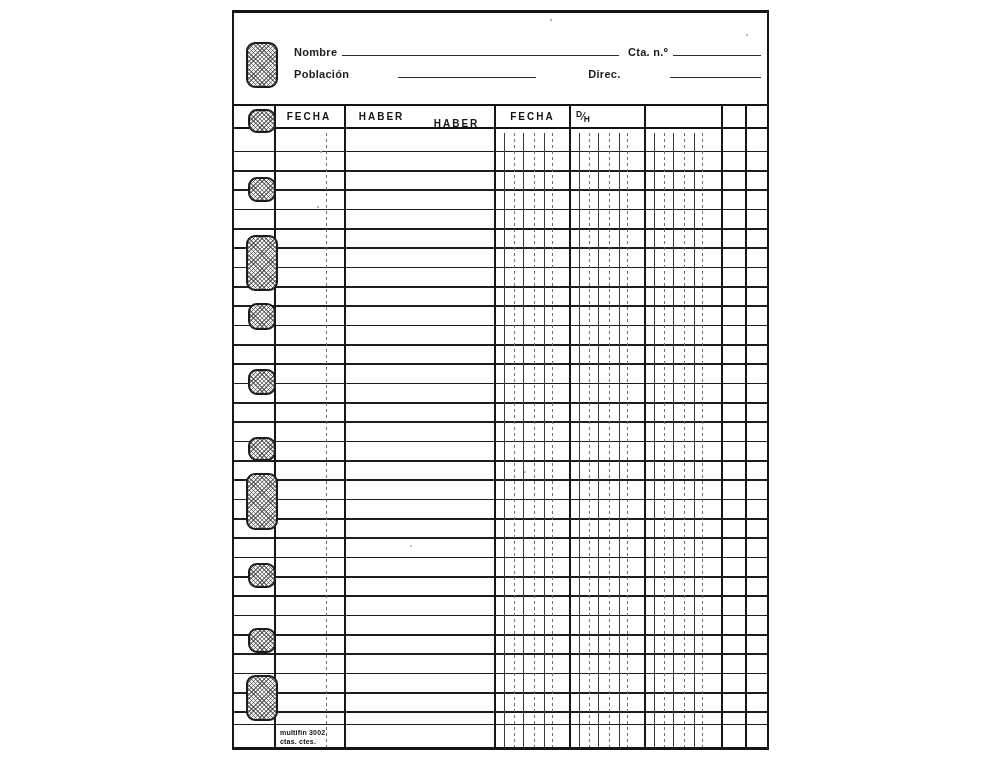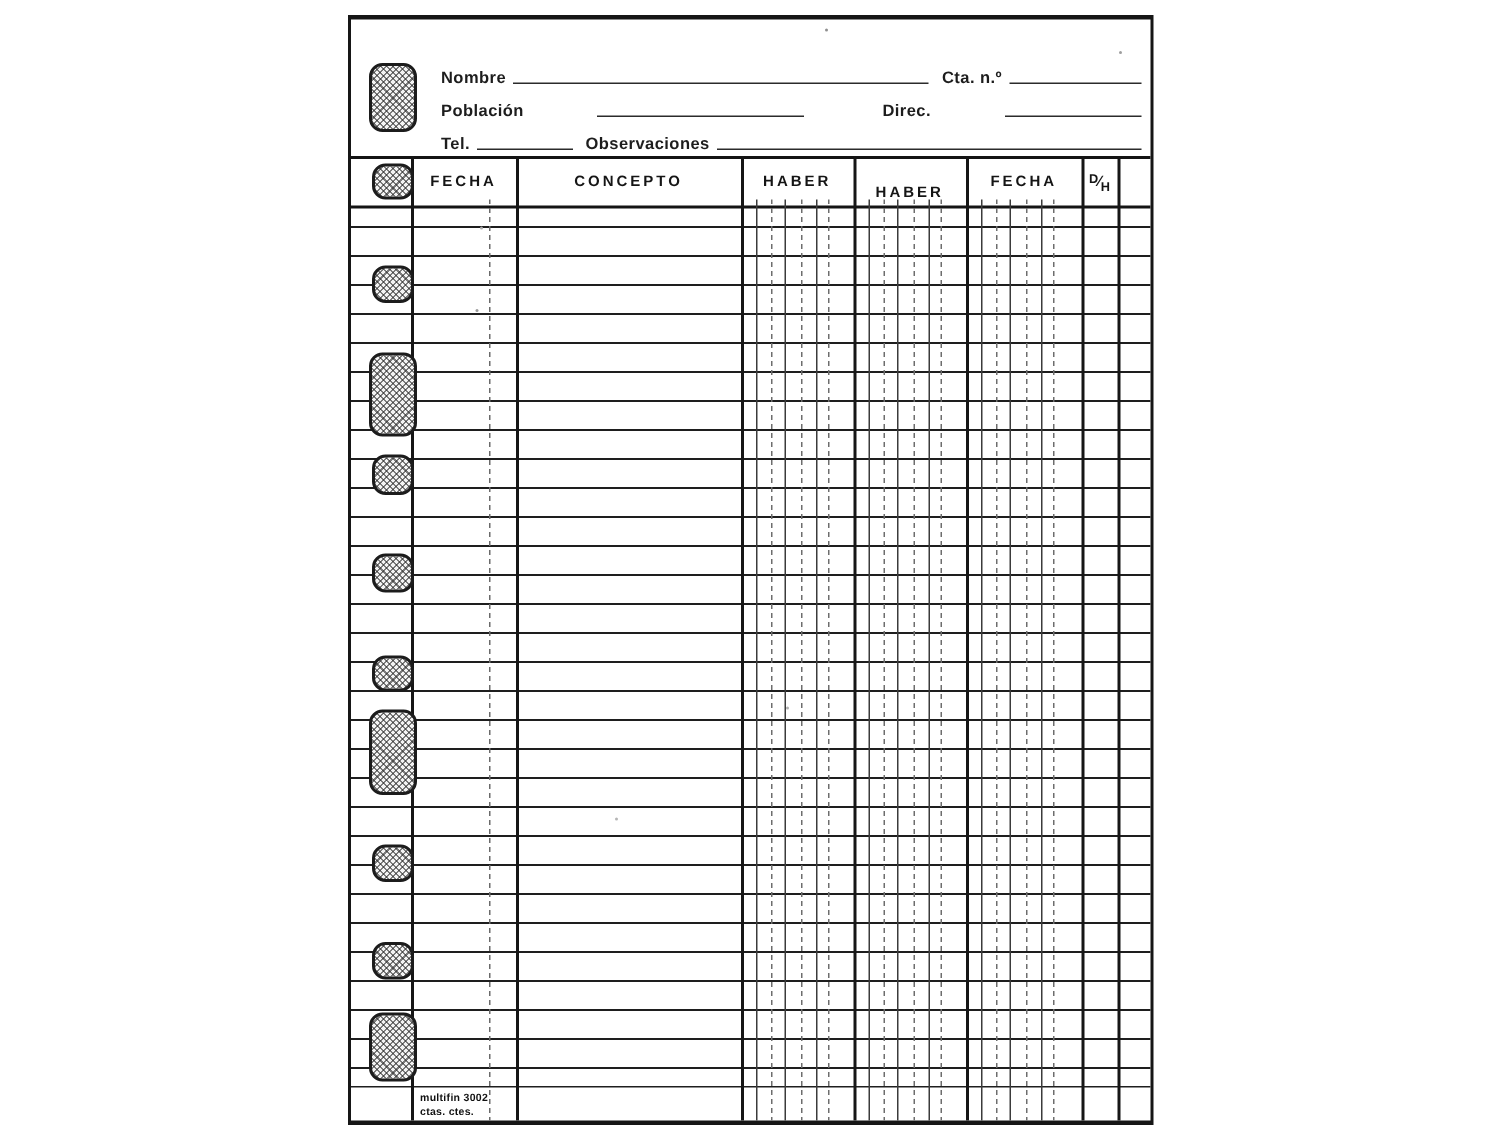--- a/index.html
+++ b/index.html
@@ -28,21 +28,21 @@
   }
   .fr1{top:27px;}
   .fr2{top:49px;gap:44px;}
   .fr3{top:71px;}
   .u{
     border-bottom:1.5px solid #2b2b2b;height:1px;margin:0 0 2px 5px;
   }
   .u.flex{flex:1;}
   
   .thead{
-    position:absolute;left:0;right:0;top:91px;height:35px;
+    position:absolute;left:0;right:0;top:91px;height:25px;
     box-sizing:border-box;
     border-top:2px solid #141414;
     border-bottom:2.5px solid #141414;
     display:flex;
   }
   .th{
     display:flex;align-items:center;justify-content:center;
     font-size:10px;font-weight:700;color:#151515;letter-spacing:2px;
     box-sizing:border-box;
   }
@@ -128,31 +128,24 @@
     <span class="u flex"></span>
     <span style="margin-left:9px;">Cta. n.º</span>
     <span class="u" style="width:88px;"></span>
   </div>
   <div class="field-row fr2">
     <span>Población</span>
     <span class="u" style="width:138px;"></span>
     <span style="margin-left:8px;">Direc.</span>
     <span class="u flex"></span>
   </div>
-  <div class="field-row fr3">
-    <span>Tel.</span>
-    <span class="u" style="width:64px;"></span>
-    <span style="margin-left:8px;">Observaciones</span>
-    <span class="u flex"></span>
-  </div>
 
   <div class="thead">
     <div class="th th-punch"></div>
     <div class="th th-fecha">FECHA</div>
-    <div class="th th-concepto">CONCEPTO</div>
     <div class="th th-debe">HABER</div>
     <div class="th th-haber">HABER</div>
     <div class="th th-saldo">FECHA</div>
     <div class="th th-dh">
       <span class="dh-top">D</span>
       <span class="dh-slash">⁄</span>
       <span class="dh-bottom">H</span>
     </div>
     <div class="th th-last"></div>
   </div>

